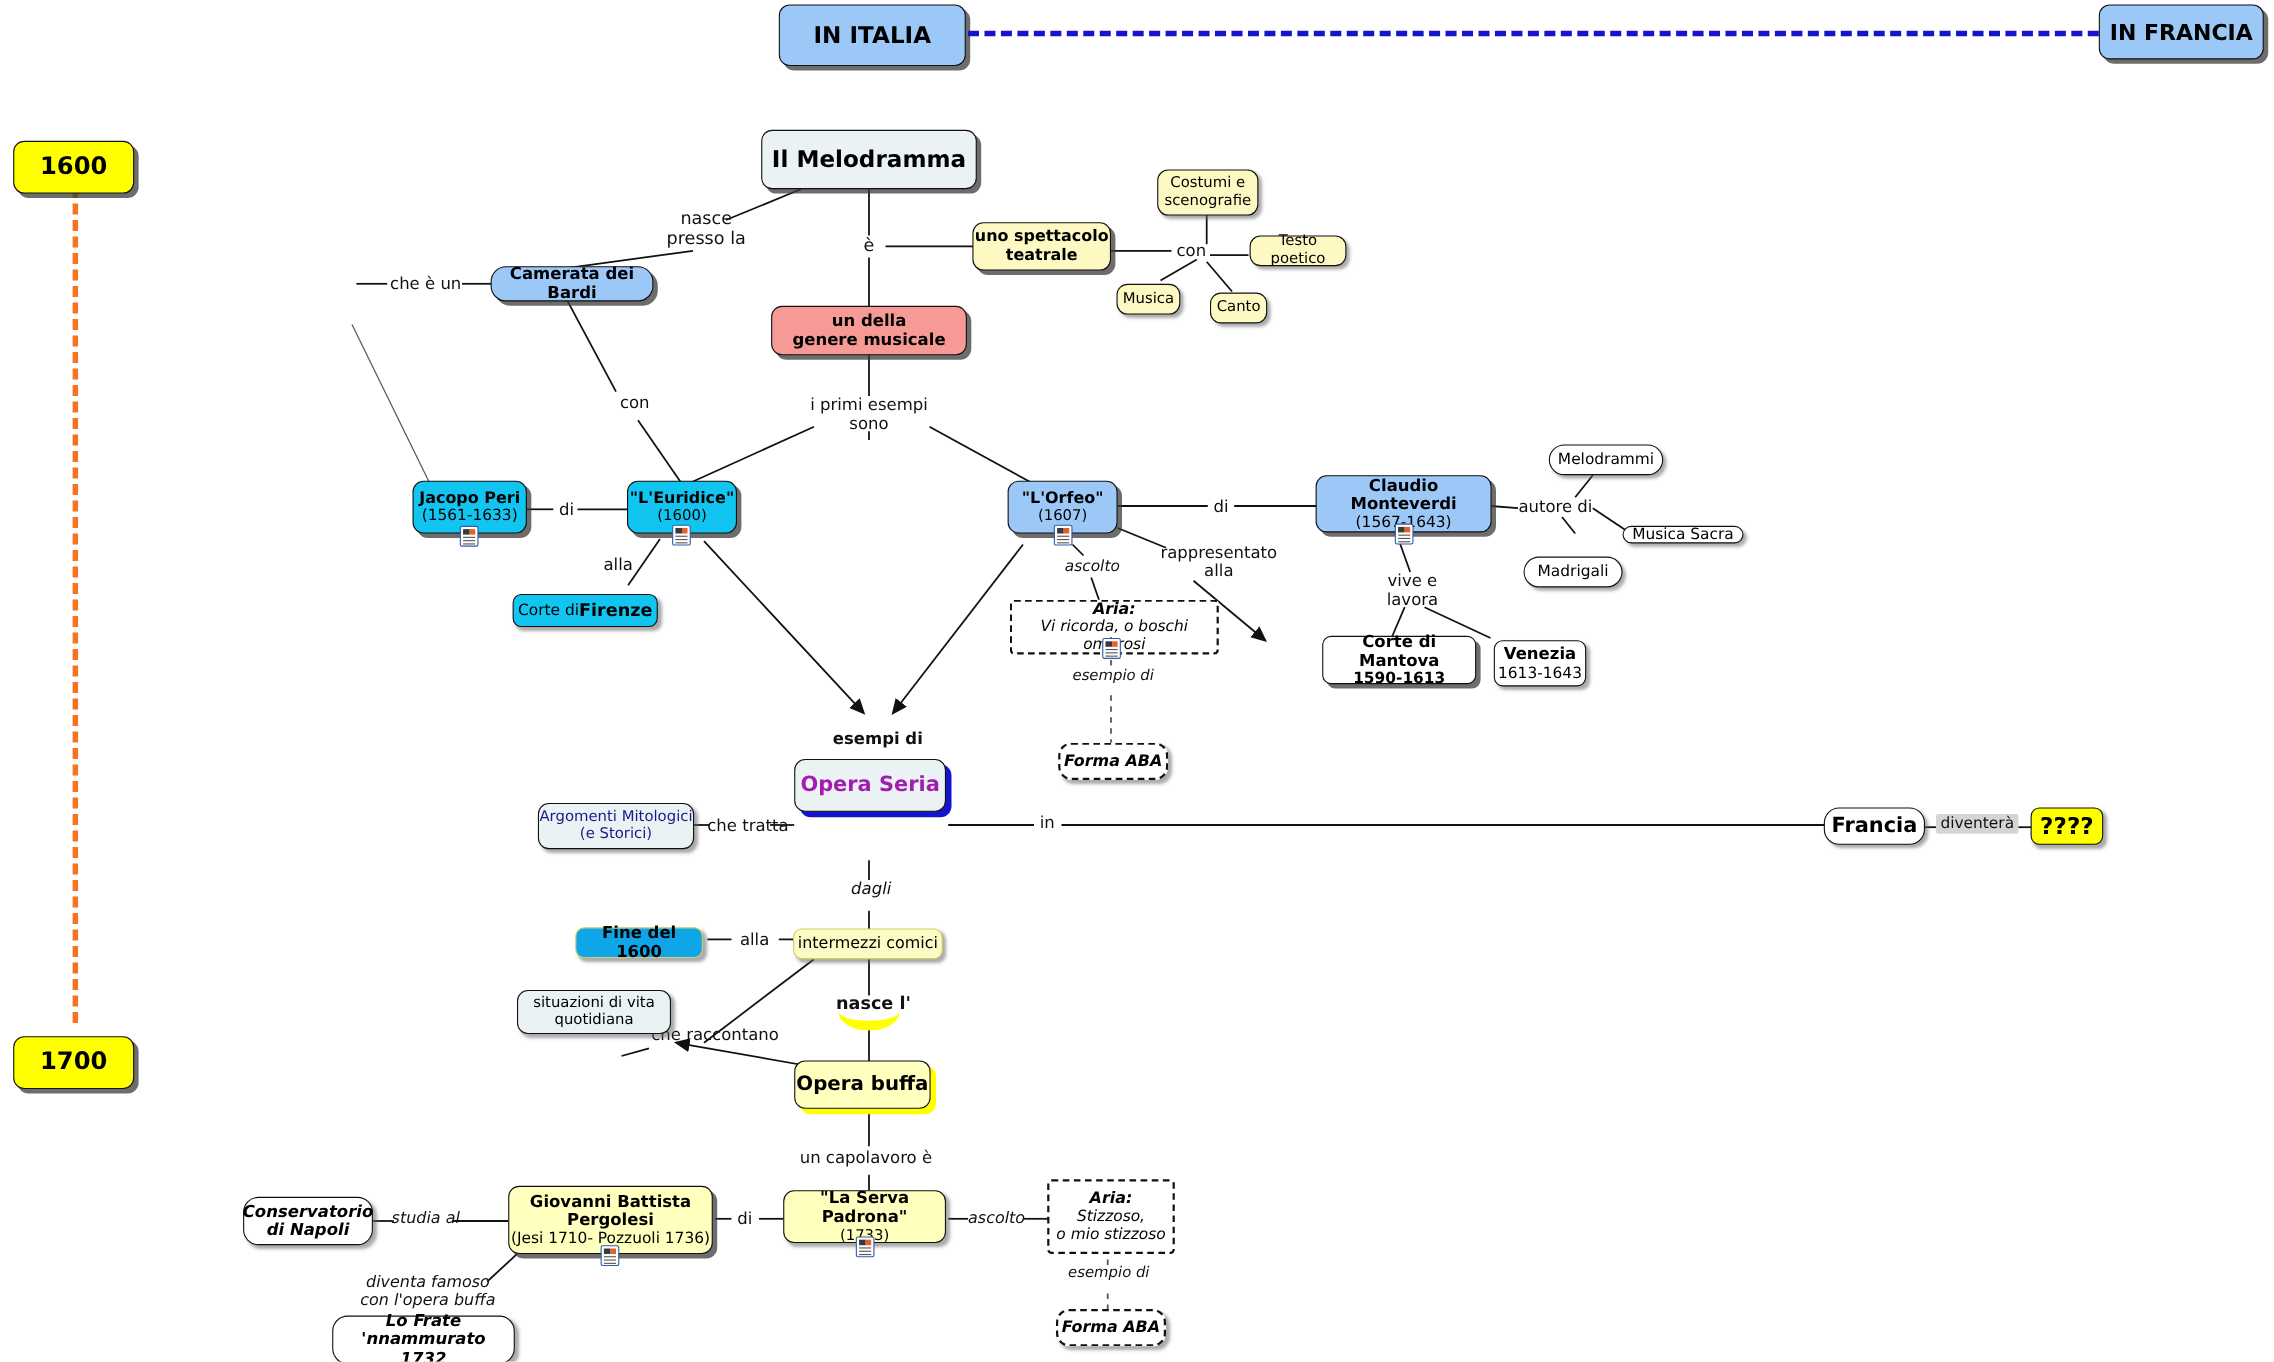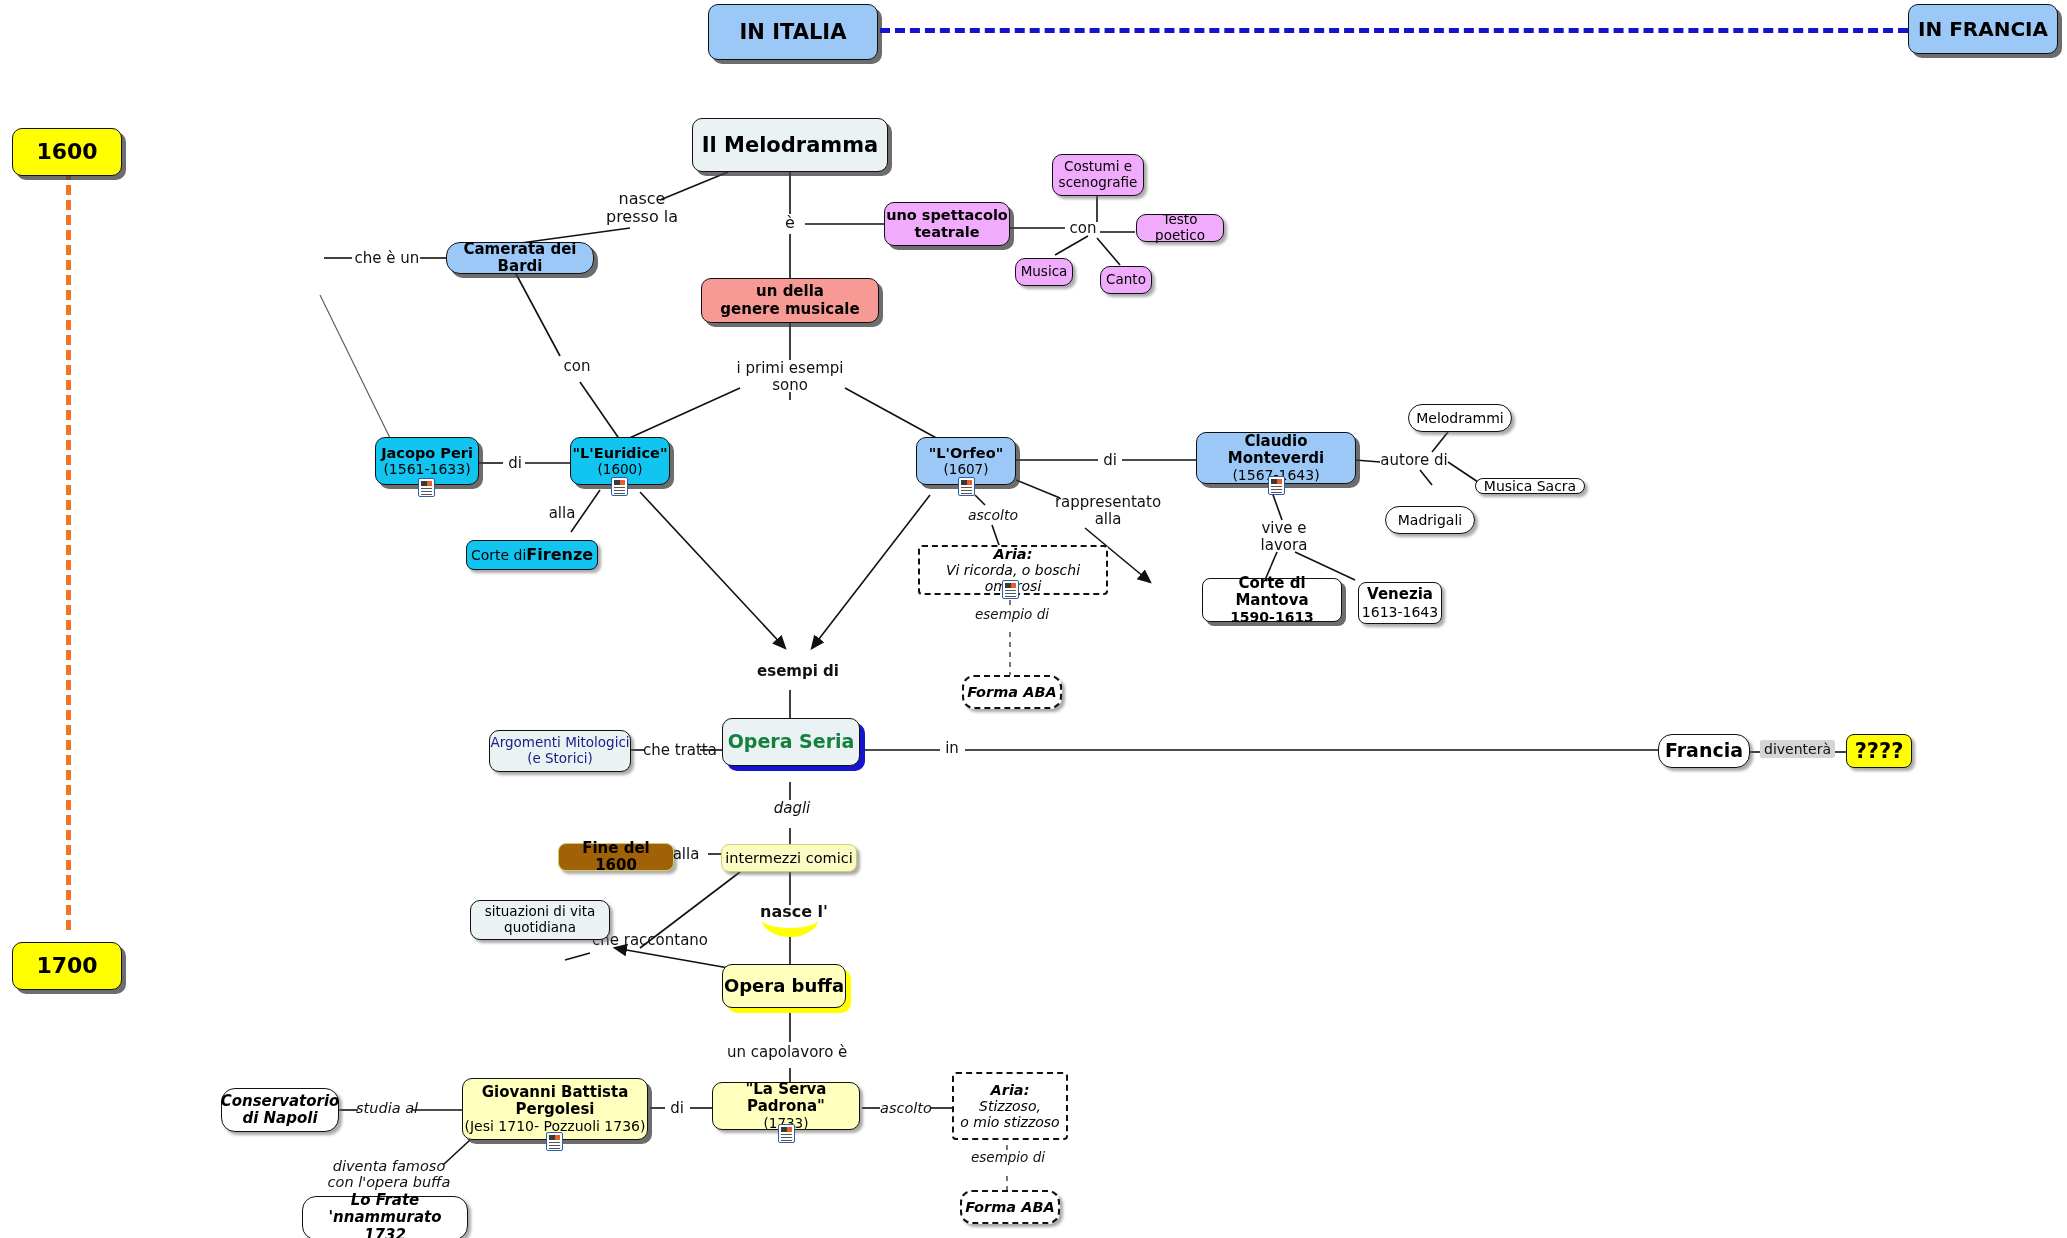--- a/index.html
+++ b/index.html
@@ -14,21 +14,21 @@
   .node .l1{display:block;}
   .node .l2{display:block;}
 
   
   .sh{box-shadow:4px 4px 0 rgba(60,60,60,.75);}
   .sh-soft{box-shadow:3px 3px 3px rgba(100,100,100,.55);}
 
   
   .blue{background:#9cc8f7;color:#000;}
   .cyan{background:#12c5f0;color:#000;}
-  .orange{background:#f0abfc;color:#000;align-items:center;}
+  .orange{background:#fef9c3;color:#000;align-items:center;}
   .pink{background:#f79a95;color:#000;}
   .yellow{background:#ffff00;color:#000;}
   .lyellow{background:#ffffbe;color:#000;}
   .paleyellow{background:#fbfbc8;color:#000;}
   .white{background:#ffffff;color:#000;}
   .grayblue{background:#ebf2f4;color:#000;}
   .plain{background:#ffffff;color:#000;border-radius:14px;}
 
   .bold{font-weight:bold;}
   .ital{font-style:italic;}
@@ -379,21 +379,21 @@
 
   <div class="node grayblue sh-soft" style="left:489px;top:730px;width:142px;height:42px;font-size:13.5px;color:#1a1a88;">
     <span class="l1">Argomenti Mitologici</span>
     <span class="l2">(e Storici)</span>
   </div>
 
   <div class="lbl" style="left:643px;top:742px;width:60px;font-size:15px;">
     <span>che tratta</span>
   </div>
 
-  <div class="node grayblue bold" style="left:722px;top:718px;width:138px;height:48px;font-size:19px;color:#15803d;
+  <div class="node grayblue bold" style="left:722px;top:690px;width:138px;height:48px;font-size:19px;color:#a21caf;
               box-shadow:5px 5px 0 #1414cf;">
     <span>Opera Seria</span>
   </div>
 
   <div class="lbl" style="left:940px;top:740px;width:24px;font-size:15px;">
     <span>in</span>
   </div>
 
   <div class="node white sh-soft bold plain" style="left:1658px;top:734px;width:92px;height:34px;font-size:19px;">
     <span>Francia</span>
@@ -404,21 +404,21 @@
   </div>
 
   <div class="node yellow sh-soft bold" style="left:1846px;top:734px;width:66px;height:34px;font-size:21px;border-radius:8px;">
     <span>????</span>
   </div>
 
   <div class="lbl ital" style="left:768px;top:800px;width:48px;font-size:15px;">
     <span>dagli</span>
   </div>
 
-  <div class="node paleyellow sh-soft bold" style="left:558px;top:843px;width:116px;height:28px;font-size:15px;border-radius:8px;border-color:#cfcf6a;background:#a16207;">
+  <div class="node paleyellow sh-soft bold" style="left:523px;top:843px;width:116px;height:28px;font-size:15px;border-radius:8px;border-color:#cfcf6a;background:#0ea5e9;">
     <span>Fine del 1600</span>
   </div>
 
   <div class="lbl" style="left:665px;top:846px;width:42px;font-size:15px;">
     <span>alla</span>
   </div>
 
   <div class="node paleyellow sh-soft" style="left:721px;top:844px;width:136px;height:28px;font-size:14.5px;border-radius:8px;border-color:#cfcf6a;background:#fbfbc4;">
     <span>intermezzi comici</span>
   </div>

